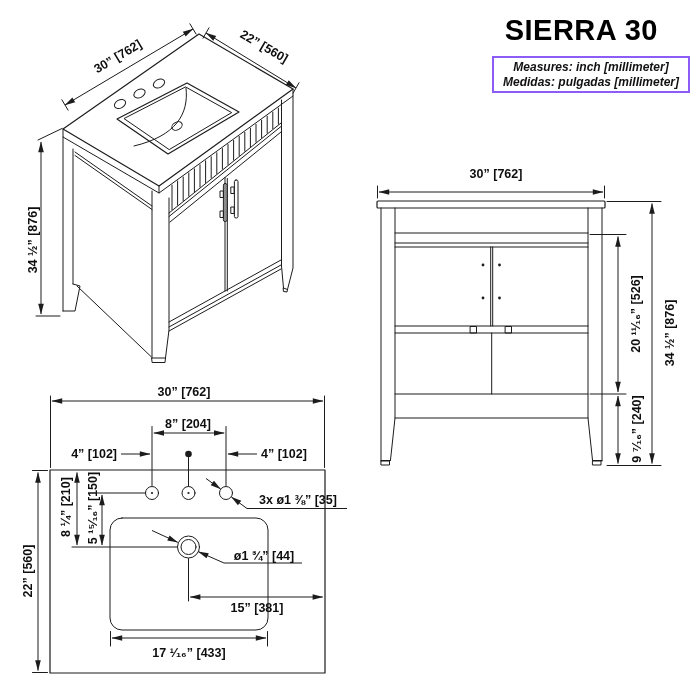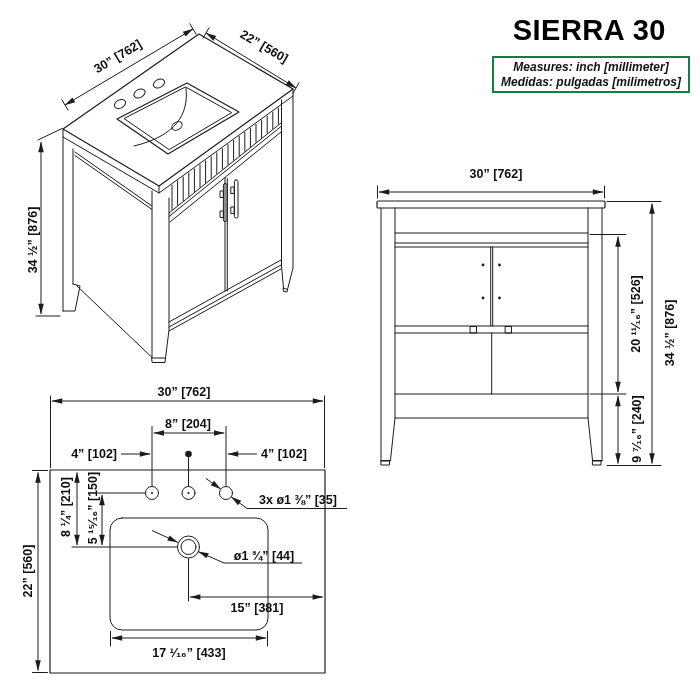--- a/index.html
+++ b/index.html
@@ -1,41 +1,41 @@
 <!DOCTYPE html>
 <html><head>
 <meta charset="utf-8">
 <style>
   html,body{margin:0;padding:0;background:#fff;}
   .sheet{position:relative;width:700px;height:700px;background:#ffffff;overflow:hidden;
          font-family:"Liberation Sans","DejaVu Sans",sans-serif;color:#111;}
-  .title{position:absolute;top:14px;right:34px;margin:0;font-size:29px;font-weight:900;
+  .title{position:absolute;top:14px;right:42px;margin:0;font-size:29px;font-weight:900;
          letter-spacing:0.5px;color:#000;white-space:nowrap;}
-  .measures-box{position:absolute;top:56px;left:492px;width:190px;border:2px solid #15803d;
+  .measures-box{position:absolute;top:56px;left:492px;width:190px;border:2px solid #8b5cf6;
                 padding:2px 2px;text-align:center;font-size:12px;font-weight:bold;
                 font-style:italic;line-height:1.22;background:#fff;}
   svg{position:absolute;top:0;left:0;}
   .ln{stroke:#1c1c1c;stroke-width:1;fill:none;stroke-linejoin:round;stroke-linecap:round;}
   .lnw{stroke:#1c1c1c;stroke-width:1.2;fill:#ffffff;stroke-linejoin:round;}
   .dim{stroke:#1c1c1c;stroke-width:1;fill:none;marker-start:url(#arr);marker-end:url(#arr);}
   .le{stroke:#1c1c1c;stroke-width:1;fill:none;marker-end:url(#arr);}
   .ls{stroke:#1c1c1c;stroke-width:1;fill:none;marker-start:url(#arr);}
   .dot{fill:#1c1c1c;stroke:none;}
   .t{font:bold 12.5px "Liberation Sans","DejaVu Sans",sans-serif;fill:#0e0e0e;}
 </style>
 </head>
 <body>
 
 <div class="sheet">
 
   <h1 class="title">SIERRA 30</h1>
 
   <div class="measures-box">
     <div>Measures: inch [millimeter]</div>
-    <div>Medidas: pulgadas [milimetros]</div>
+    <div>Medidas: pulgadas [millimeter]</div>
   </div>
 
   <svg width="700" height="700" viewBox="0 0 700 700">
     <defs>
       <marker id="arr" markerWidth="12" markerHeight="9" refX="10.6" refY="4.5" orient="auto-start-reverse" markerUnits="userSpaceOnUse">
         <path d="M0.4,1.7 L11,4.5 L0.4,7.3 Z" fill="#1c1c1c"></path>
       </marker>
     </defs>
 
     <g>

